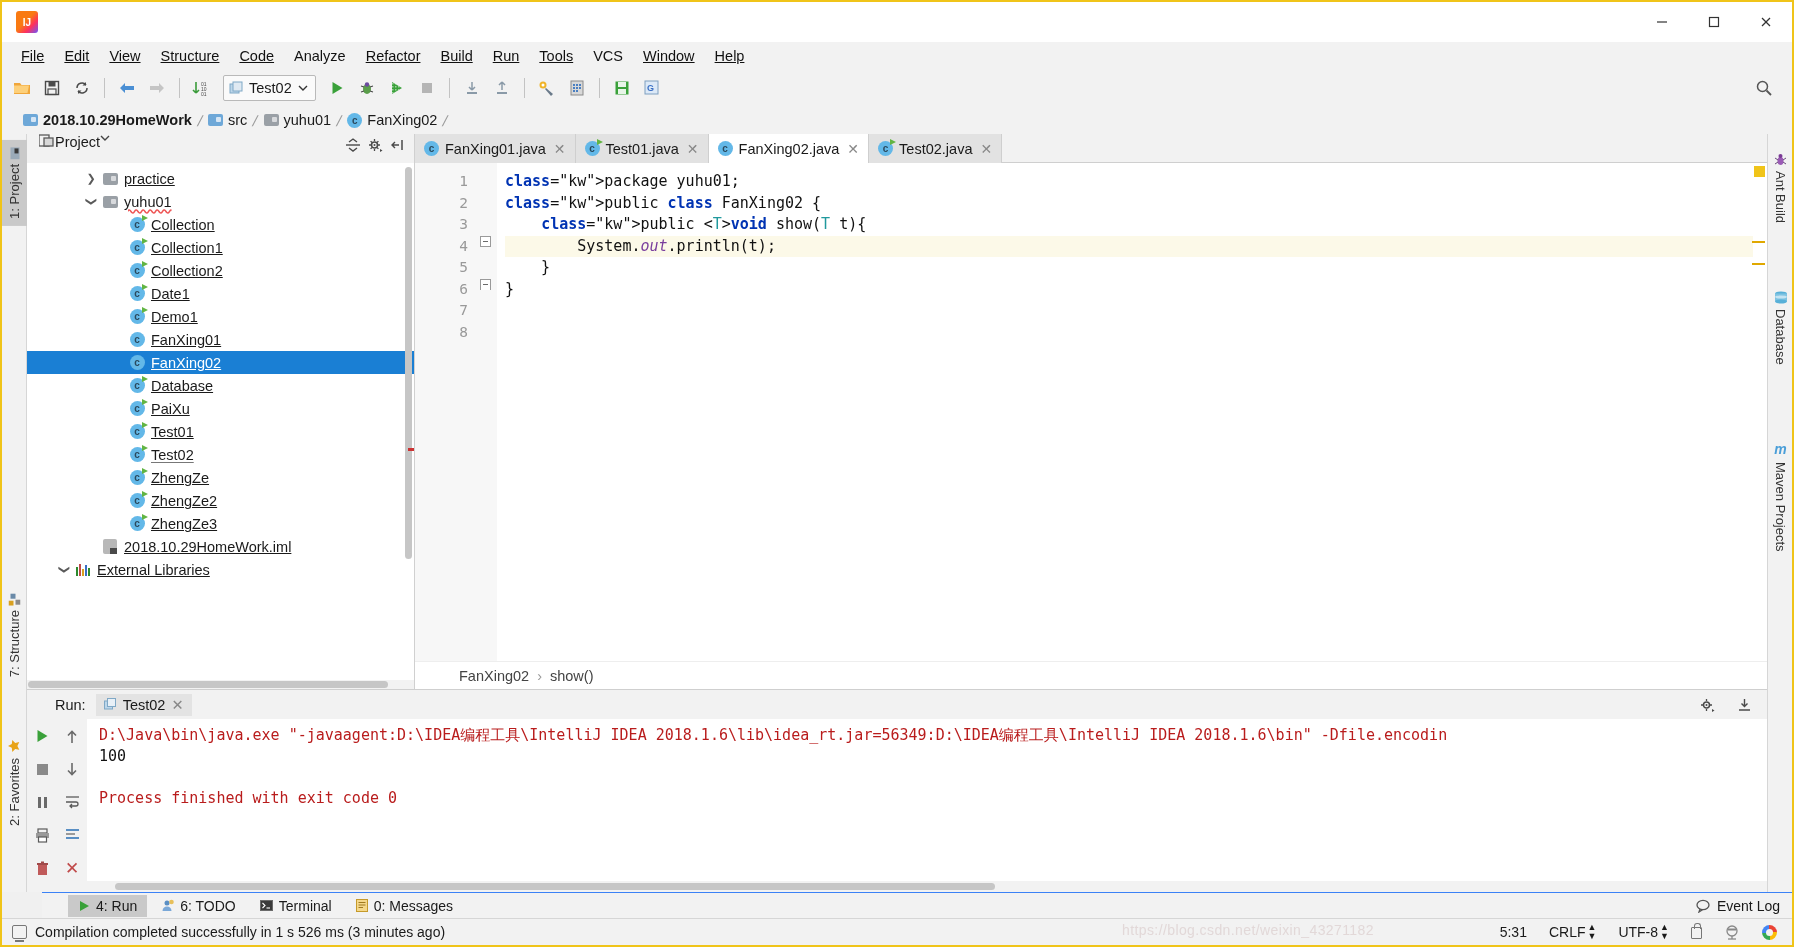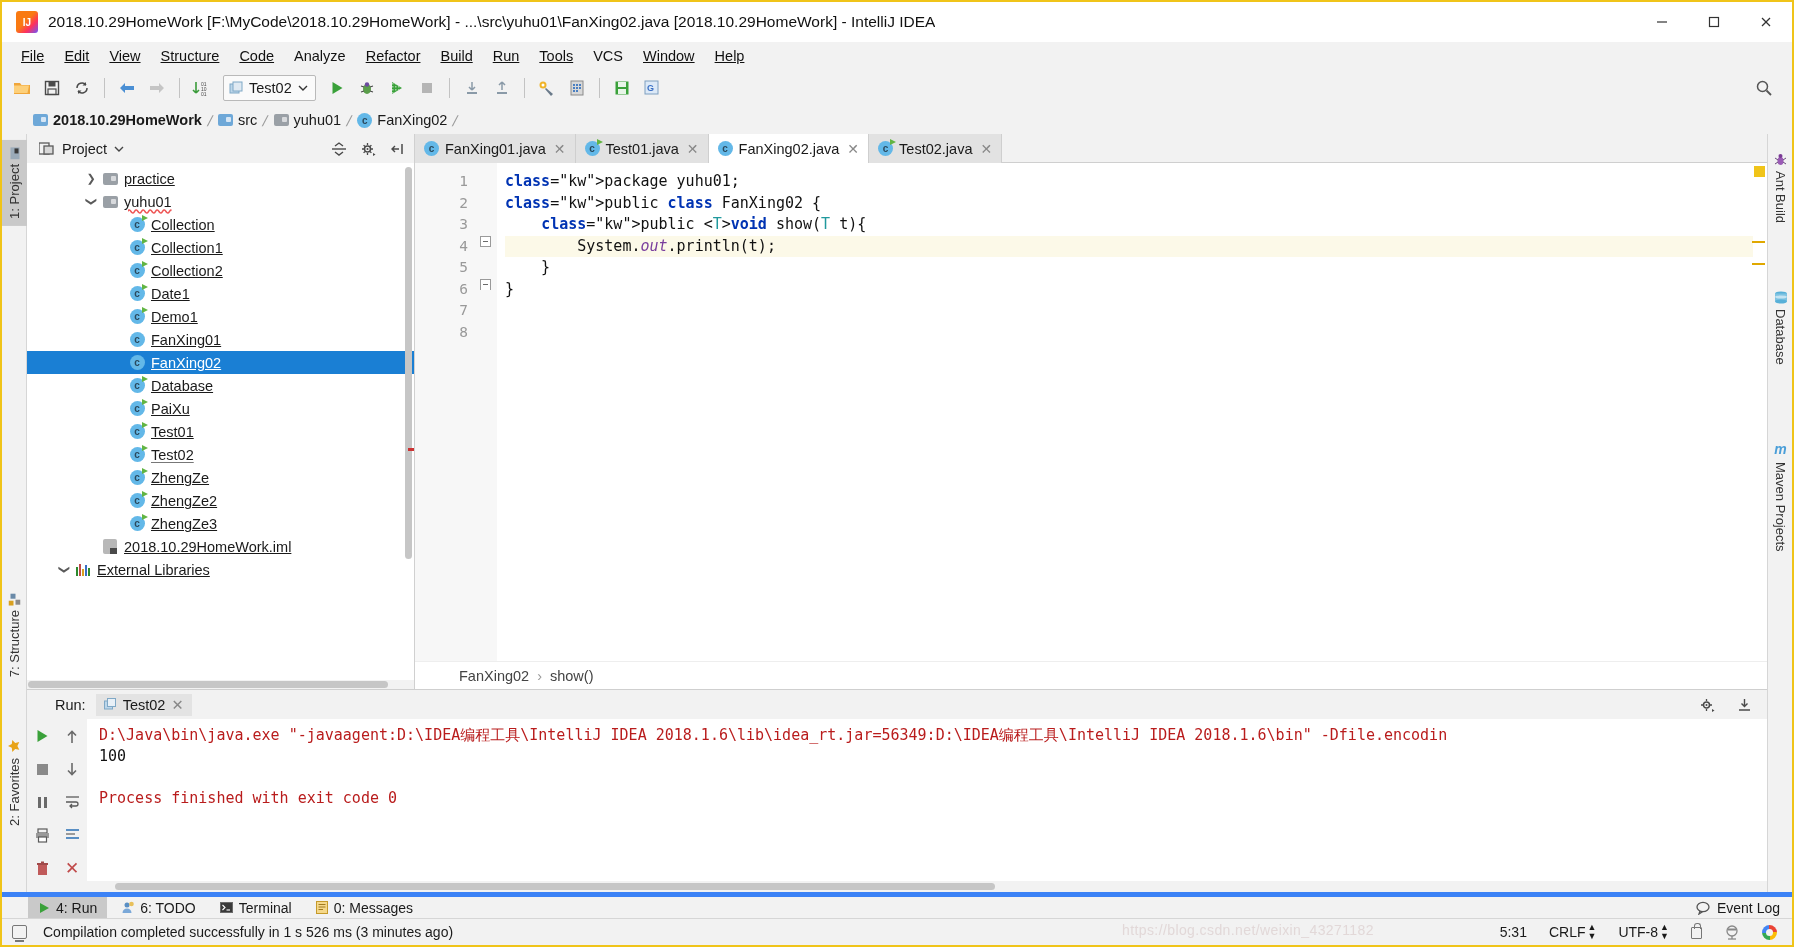--- a/index.html
+++ b/index.html
@@ -40,21 +40,21 @@
   .tbtn { width:28px; height:26px; display:flex; align-items:center; justify-content:center; }
   .tbsep { width:1px; height:20px; background:#c3c3c3; margin:0 6px; }
   .runconfig { display:flex; align-items:center; gap:6px; height:26px;
                border:1px solid #b9b9b9; background:#fafafa; padding:0 7px 0 5px;
                border-radius:2px; margin:0 5px; }
   .runconfig .label { font-size:14.5px; }
   .search-right { margin-left:auto; margin-right:14px; }
 
   
   .navbar { height:28px; flex:0 0 28px; display:flex; align-items:center;
-            padding-left:27px; background:#f2f2f2; gap:2px; }
+            padding-left:17px; background:#f2f2f2; gap:2px; }
   .crumb { display:flex; align-items:center; gap:5px; font-size:14.5px; padding:1px 4px; }
   .crumb.bold { font-weight:bold; }
   .crumb-sep { color:#9a9a9a; font-size:15px; transform: skewX(-14deg); }
 
   
   .body { flex:1 1 auto; display:flex; min-height:0; }
 
   
   .leftrail { width:25px; flex:0 0 25px; background:#f2f2f2; position:relative;
               border-right:1px solid #d6d6d6; }
@@ -64,22 +64,22 @@
              gap:5px; padding:7px 0; white-space:nowrap; }
   .railtab.active { background:#c9c9c9; }
   .railicon { writing-mode: horizontal-tb; transform: rotate(90deg); font-size:12px; }
 
   .centercol { flex:1 1 auto; display:flex; flex-direction:column; min-width:0; }
   .topsplit { flex:0 0 555px; display:flex; min-height:0; }
 
   
   .project { width:388px; flex:0 0 388px; display:flex; flex-direction:column;
              background:#fff; border-right:1px solid #d0d0d0; min-height:0; }
-  .panelhdr { height:29px; flex:0 0 29px; display:flex; align-items:center;
-              background:#f2f2f2; padding:0 6px 0 12px; gap:7px; }
+  .panelhdr { height:29px; flex:0 0 29px; display:flex; 
+              background:#f2f2f2; padding:0 6px 0 12px; }
   .panelhdr .ptitle { font-size:14.5px; }
   .panelhdr .spacer { flex:1 1 auto; }
   .panelhdr .phbtn { width:22px; height:22px; display:flex; align-items:center;
                      justify-content:center; color:#4a4a4a; }
   .tree { flex:1 1 auto; overflow:hidden; position:relative; background:#fff; padding-top:4px; }
   .trow { height:23px; display:flex; align-items:center; font-size:14.5px;
           padding-left:0; white-space:nowrap; }
   .trow.sel { background:#1a7fd4; color:#fff; }
   .twist { width:18px; text-align:center; color:#5a5a5a; font-size:11px; flex:0 0 18px; }
   .ticon { width:20px; flex:0 0 20px; display:flex; align-items:center; justify-content:center; }
@@ -168,21 +168,21 @@
   .conhbar:after { content:""; position:absolute; left:88px; top:2px; width:880px;
                    height:7px; background:#c6c6c6; border-radius:4px; }
 
   
   .rightrail { width:25px; flex:0 0 25px; background:#f2f2f2; position:relative;
                border-left:1px solid #d6d6d6; }
 
   
   .toolwinbar { height:26px; flex:0 0 26px; display:flex; align-items:center;
                 background:#f2f2f2; padding-left:26px; gap:4px;
-                border-top:5px solid #3b82f6; }
+                border-top:1px solid #3b82f6;margin-left:40px; }
   .twitem { display:flex; align-items:center; gap:6px; padding:3px 10px; font-size:14px; }
   .twitem.active { background:#c9c9c9; }
   .toolwinbar .spacer { flex:1 1 auto; }
   .eventlog { display:flex; align-items:center; gap:6px; padding:3px 12px; font-size:14px; }
 
   .statusbar { height:27px; flex:0 0 27px; display:flex; align-items:center;
                background:#f2f2f2; padding-left:10px; gap:8px; font-size:14px;
                border-top:1px solid #d6d6d6; position:relative; }
   .statusbar .spacer { flex:1 1 auto; }
   .sb-item { padding:0 7px; display:flex; align-items:center; gap:2px; }
@@ -203,21 +203,20 @@
           border:1.5px solid #777; border-bottom:none; border-radius:3px 3px 0 0; }
   svg { display:block; }
 </style>
 </head>
 <body>
 
 <div class="app">
 
   <div class="titlebar">
     <div class="logo"></div>
-    <div class="title">2018.10.29HomeWork [F:\MyCode\2018.10.29HomeWork] - ...\src\yuhu01\FanXing02.java [2018.10.29HomeWork] - IntelliJ IDEA</div>
     <div class="winbtns">
       <div class="winbtn">
         <svg width="14" height="14" viewBox="0 0 14 14">
             <line x1="2" y1="7" x2="12" y2="7" stroke="#333" stroke-width="1.2"></line>
           </svg>
       </div>
       <div class="winbtn">
         <svg width="14" height="14" viewBox="0 0 14 14">
             <rect x="2.5" y="2.5" width="9" height="9" fill="none" stroke="#333" stroke-width="1.2"></rect>
           </svg>
@@ -857,21 +856,21 @@
             <ellipse cx="7" cy="6" rx="6" ry="4.7" fill="none" stroke="#555" stroke-width="1.3"></ellipse>
             <path d="M4 10l-1 3 3.5-2.2" fill="none" stroke="#555" stroke-width="1.3"></path>
           </svg>
       </span>
       <span>Event Log</span>
     </div>
   </div>
 
   <div class="statusbar">
     <span class="monitor"></span>
-    <span style="margin-left:8px;">Compilation completed successfully in 1 s 526 ms (3 minutes ago)</span>
+    <span style="margin-left:0;">Compilation completed successfully in 1 s 526 ms (3 minutes ago)</span>
     <span class="watermark">https://blog.csdn.net/weixin_43271182</span>
     <span class="spacer"></span>
     <span class="sb-item">5:31</span>
     <span class="sb-item">
       <span>CRLF</span>
       <span style="font-size:9px;line-height:9px;">▲<br>▼</span>
     </span>
     <span class="sb-item">
       <span>UTF-8</span>
       <span style="font-size:9px;line-height:9px;">▲<br>▼</span>

